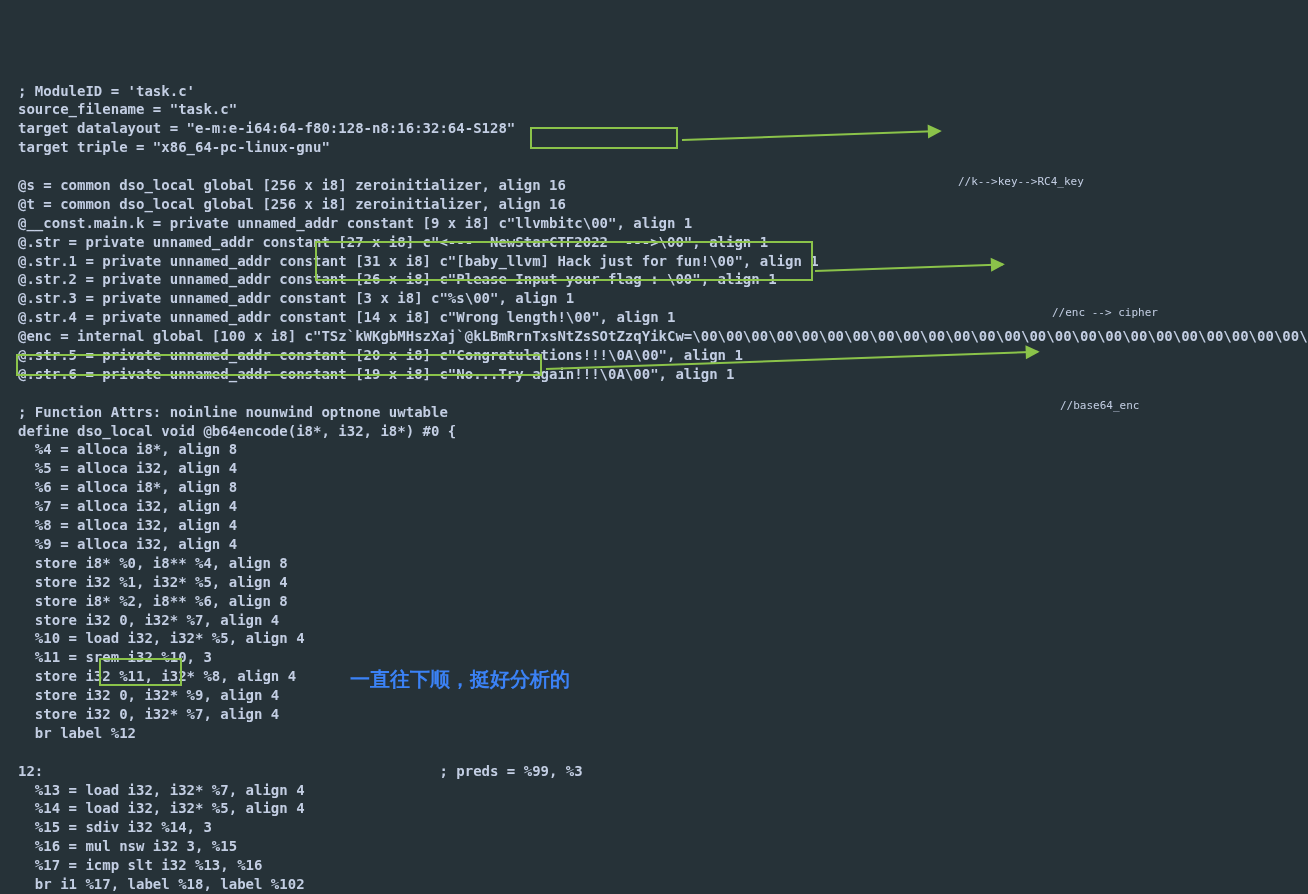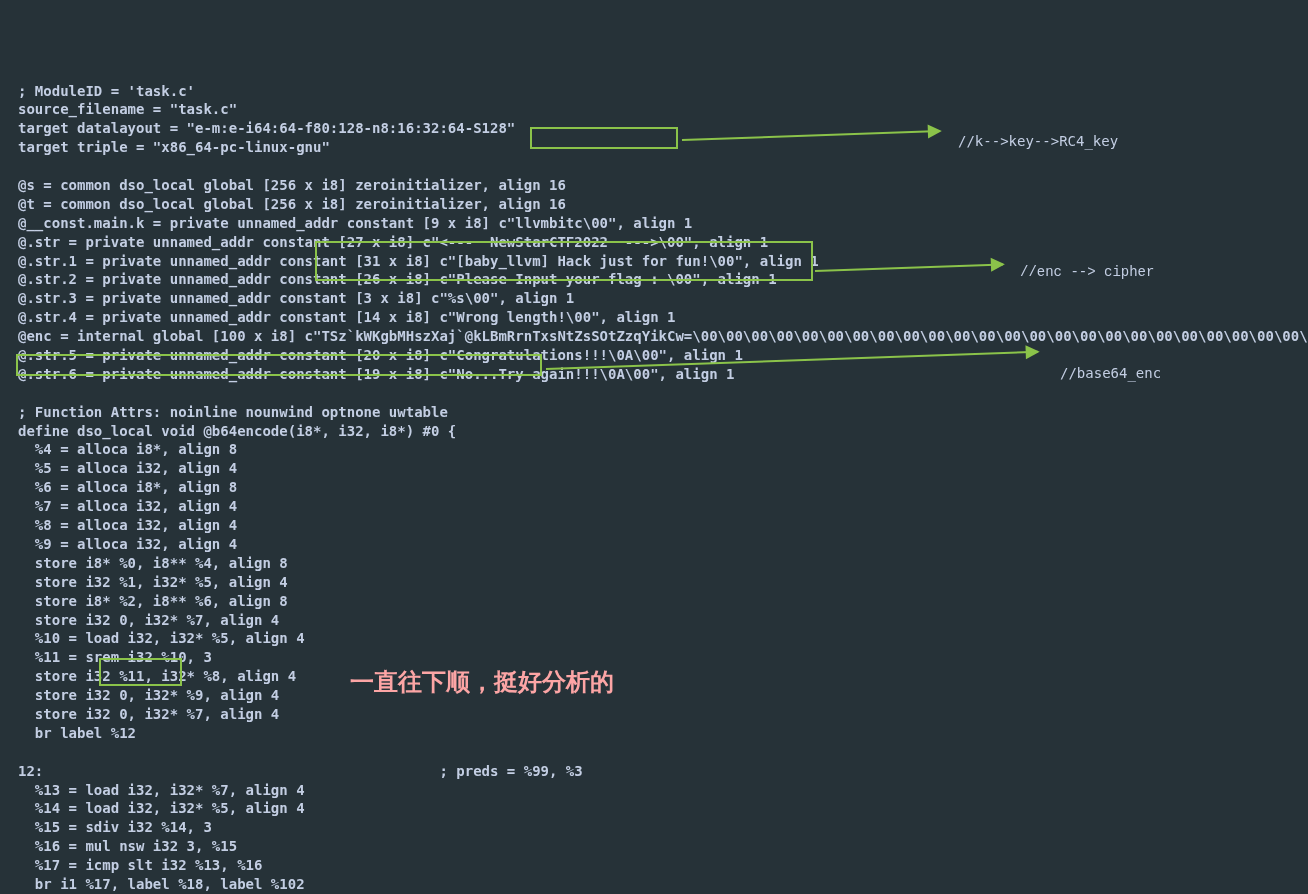--- a/index.html
+++ b/index.html
@@ -41,29 +41,30 @@
     right: -2px;
     top: -6px;
     border-left: 14px solid #8bc34a;
     border-top: 7px solid transparent;
     border-bottom: 7px solid transparent;
   }
   .note {
     position: absolute;
     color: #c3cee3;
     font-family: "Consolas", monospace;
-    font-size: 14px;
+    font-size: 11px;
     white-space: pre;
+    margin-top: 43px;
   }
   .cn-note {
     position: absolute;
-    color: #fca5a5;
+    color: #3b82f6;
     font-family: "Microsoft YaHei", sans-serif;
     font-weight: bold;
-    font-size: 24px;
+    font-size: 20px;
   }
 </style>
 </head>
 <body>
 
 
 
 <div class="code-area" id="code-root"><span class="line">; ModuleID = 'task.c'</span><span class="line">source_filename = "task.c"</span><span class="line">target datalayout = "e-m:e-i64:64-f80:128-n8:16:32:64-S128"</span><span class="line">target triple = "x86_64-pc-linux-gnu"</span><span class="line">&nbsp;</span><span class="line">@s = common dso_local global [256 x i8] zeroinitializer, align 16</span><span class="line">@t = common dso_local global [256 x i8] zeroinitializer, align 16</span><span class="line">@__const.main.k = private unnamed_addr constant [9 x i8] c"llvmbitc\00", align 1</span><span class="line">@.str = private unnamed_addr constant [27 x i8] c"&lt;---  NewStarCTF2022  ---&gt;\00", align 1</span><span class="line">@.str.1 = private unnamed_addr constant [31 x i8] c"[baby_llvm] Hack just for fun!\00", align 1</span><span class="line">@.str.2 = private unnamed_addr constant [26 x i8] c"Please Input your flag : \00", align 1</span><span class="line">@.str.3 = private unnamed_addr constant [3 x i8] c"%s\00", align 1</span><span class="line">@.str.4 = private unnamed_addr constant [14 x i8] c"Wrong length!\00", align 1</span><span class="line">@enc = internal global [100 x i8] c"TSz`kWKgbMHszXaj`@kLBmRrnTxsNtZsSOtZzqYikCw=\00\00\00\00\00\00\00\00\00\00\00\00\00\00\00\00\00\00\00\00\00\00\00\00\00\00\00\00\00\00\00\00\00\00\00\00\00\00\00\00\00\00\00\00\00\00\00\00\00\00\00\00\00\00\00\00", align 16</span><span class="line">@.str.5 = private unnamed_addr constant [20 x i8] c"Congratulations!!!\0A\00", align 1</span><span class="line">@.str.6 = private unnamed_addr constant [19 x i8] c"No...Try again!!!\0A\00", align 1</span><span class="line">&nbsp;</span><span class="line">; Function Attrs: noinline nounwind optnone uwtable</span><span class="line">define dso_local void @b64encode(i8*, i32, i8*) #0 {</span><span class="line">  %4 = alloca i8*, align 8</span><span class="line">  %5 = alloca i32, align 4</span><span class="line">  %6 = alloca i8*, align 8</span><span class="line">  %7 = alloca i32, align 4</span><span class="line">  %8 = alloca i32, align 4</span><span class="line">  %9 = alloca i32, align 4</span><span class="line">  store i8* %0, i8** %4, align 8</span><span class="line">  store i32 %1, i32* %5, align 4</span><span class="line">  store i8* %2, i8** %6, align 8</span><span class="line">  store i32 0, i32* %7, align 4</span><span class="line">  %10 = load i32, i32* %5, align 4</span><span class="line">  %11 = srem i32 %10, 3</span><span class="line">  store i32 %11, i32* %8, align 4</span><span class="line">  store i32 0, i32* %9, align 4</span><span class="line">  store i32 0, i32* %7, align 4</span><span class="line">  br label %12</span><span class="line">&nbsp;</span><span class="line">12:                                               ; preds = %99, %3</span><span class="line">  %13 = load i32, i32* %7, align 4</span><span class="line">  %14 = load i32, i32* %5, align 4</span><span class="line">  %15 = sdiv i32 %14, 3</span><span class="line">  %16 = mul nsw i32 3, %15</span><span class="line">  %17 = icmp slt i32 %13, %16</span><span class="line">  br i1 %17, label %18, label %102</span><span class="line">&nbsp;</span></div>
 
 <div class="annotation-layer">
@@ -73,19 +74,19 @@
   <div class="hilite" style="left:16px; top:354px; width:526px; height:22px;"></div>
   <div class="hilite" style="left:99px; top:658px; width:83px; height:28px;"></div>
 
   
   <div class="arrow" style="left:682px; top:139px; width:258px; transform-origin:left center; transform:rotate(-2deg);"></div>
   <div class="arrow" style="left:815px; top:270px; width:188px; transform-origin:left center; transform:rotate(-2deg);"></div>
   <div class="arrow" style="left:546px; top:368px; width:492px; transform-origin:left center; transform:rotate(-2deg);"></div>
 
   
   <div class="note" style="left:958px; top:132px;">//k--&gt;key--&gt;RC4_key</div>
-  <div class="note" style="left:1020px; top:263px;font-family:Liberation Mono, monospace;">//enc --&gt; cipher</div>
-  <div class="note" style="left:1060px; top:364px;">//base64_enc</div>
+  <div class="note" style="left:1052px; top:263px;">//enc --&gt; cipher</div>
+  <div class="note" style="left:1060px; top:356px;">//base64_enc</div>
   <div class="cn-note" style="left:350px; top:666px;">一直往下顺，挺好分析的</div>
 </div>
 
 
 
 
 </body></html>

